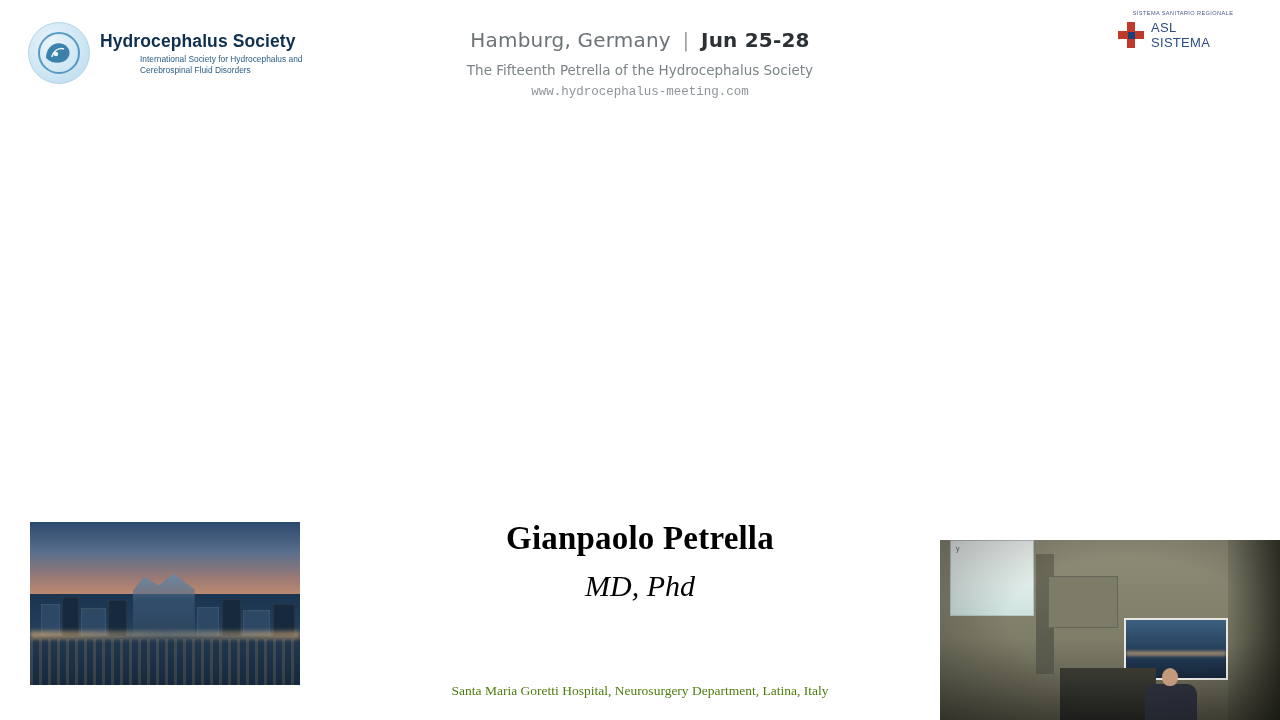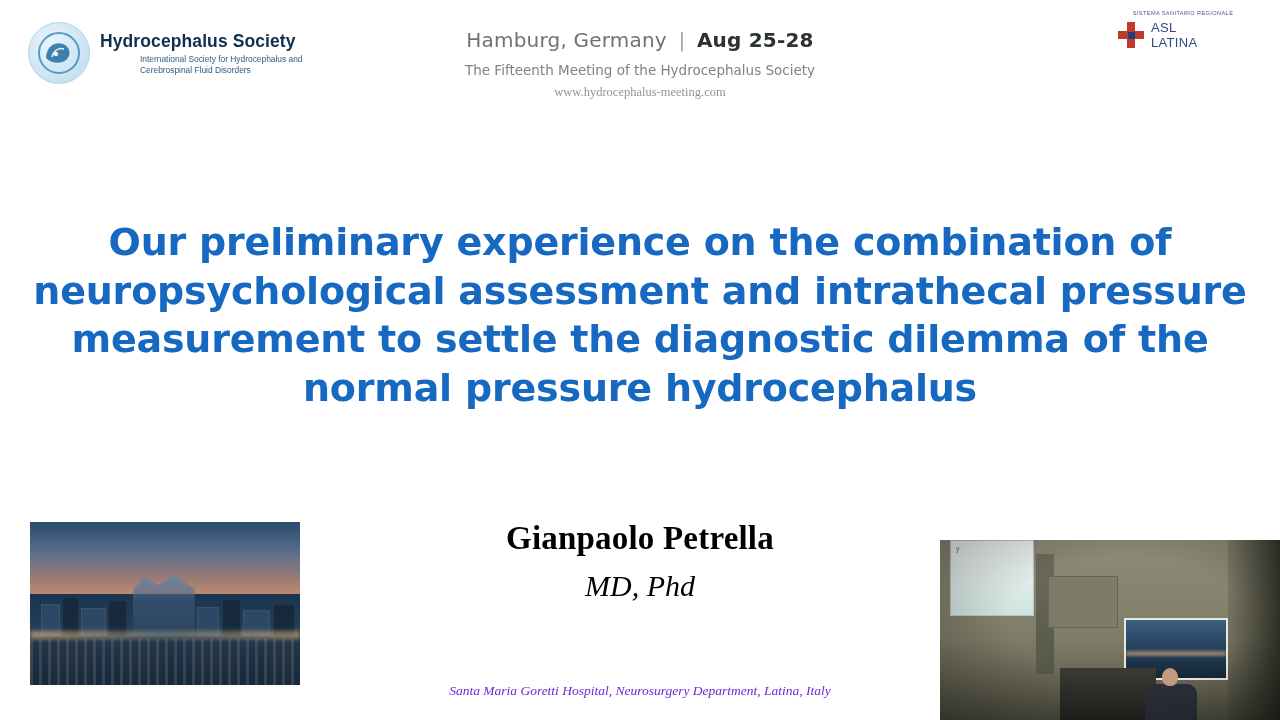--- a/index.html
+++ b/index.html
@@ -88,21 +88,21 @@
   .congress-line3 {
     margin-top: 10px;
     font-size: 13.5px;
     color: #7b8487;
     font-family: "DejaVu Sans", sans-serif;
   }
   .congress-line4 {
     margin-top: 7px;
     font-size: 12.5px;
     color: #8e9598;
-    font-family: Liberation Serif, serif;
+    font-family: Liberation Mono, monospace;
   }
 
   
   .asl {
     position: absolute;
     right: 32px; top: 10px;
     text-align: left;
     width: 130px;
   }
   .asl-top {
@@ -161,23 +161,22 @@
   .author-degree {
     margin-top: 12px;
     font-size: 30px;
     font-style: italic;
   }
   .affiliation {
     position: absolute;
     left: 0; right: 0; top: 683px;
     text-align: center;
     font-family: "Liberation Serif", serif;
-    font-style: italic;
     font-size: 13.5px;
-    color: #6d28d9;
+    color: #4d7c0f;
   }
 
   
   .city-photo {
     position: absolute;
     left: 30px; top: 522px;
     width: 270px; height: 163px;
     overflow: hidden;
     background: #11253a;
   }
@@ -302,42 +301,41 @@
     <div class="society-text">
       <div class="society-name">Hydrocephalus Society</div>
       <div class="society-sub">International Society for Hydrocephalus and Cerebrospinal Fluid Disorders</div>
     </div>
   </div>
 
   <div class="congress">
     <div class="congress-line2">
       <span>Hamburg, Germany</span>
       <span class="sep">|</span>
-      <span class="dates">Aug 25-28</span>
-    </div>
-    <div class="congress-line3">The Fifteenth Meeting of the Hydrocephalus Society</div>
+      <span class="dates">Jun 25-28</span>
+    </div>
+    <div class="congress-line3">The Fifteenth Petrella of the Hydrocephalus Society</div>
     <div class="congress-line4">www.hydrocephalus-meeting.com</div>
   </div>
 
   <div class="asl">
     <div class="asl-top">SISTEMA SANITARIO REGIONALE</div>
     <div class="asl-body">
       <div class="asl-cross">
         <div class="h"></div>
           <div class="v"></div>
           <div class="dot"></div>
       </div>
       <div class="asl-name">
         <div>ASL</div>
-        <div>LATINA</div>
+        <div>SISTEMA</div>
       </div>
     </div>
   </div>
 
-  <div class="main-title">Our preliminary experience on the combination of neuropsychological assessment and intrathecal pressure measurement to settle the diagnostic dilemma of the normal pressure hydrocephalus</div>
 
   <div class="author">
     <div class="author-name">Gianpaolo Petrella</div>
     <div class="author-degree">MD, Phd</div>
   </div>
   <div class="affiliation">Santa Maria Goretti  Hospital, Neurosurgery Department, Latina, Italy</div>
 
   <div class="city-photo">
     <div class="city-sky"></div>
     <div class="city-band"></div>

